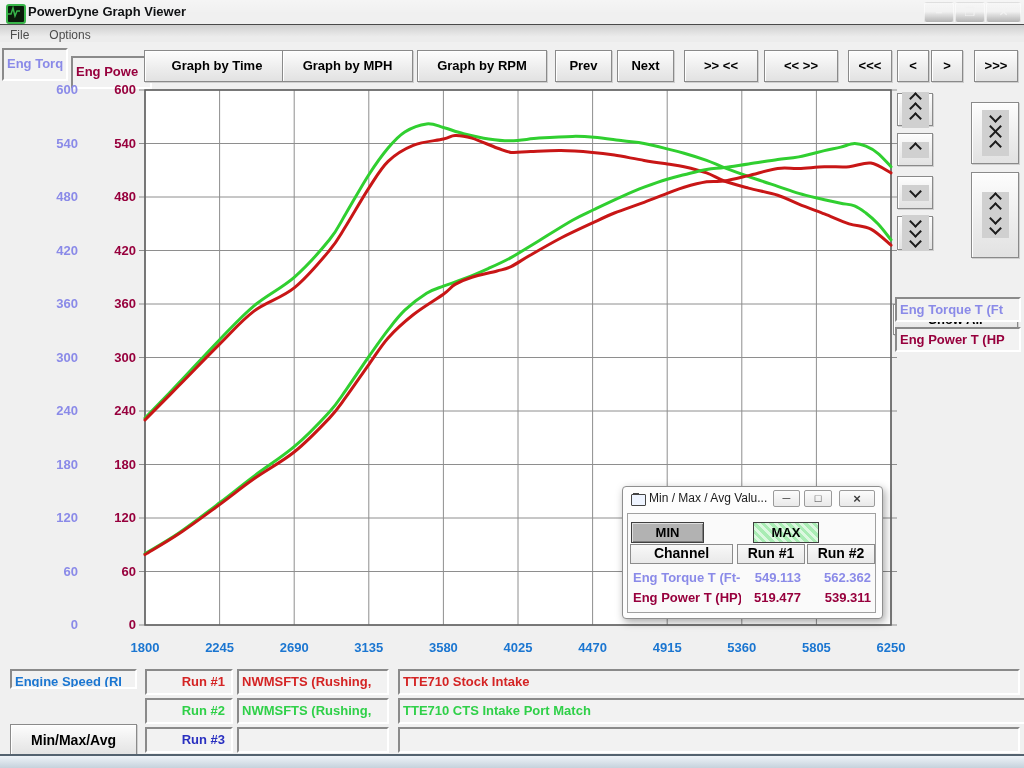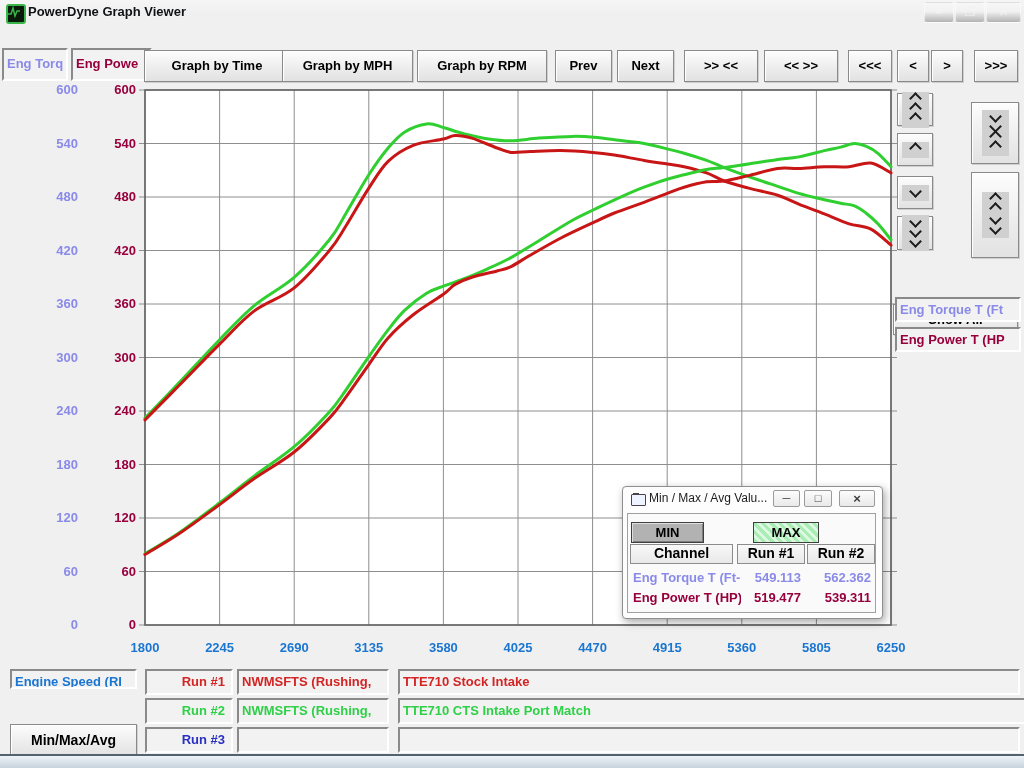--- a/index.html
+++ b/index.html
@@ -73,23 +73,24 @@
       <svg width="12" height="12" viewBox="0 0 12 12">
           <polyline points="0,8 3,8 5,2 7,10 9,5 12,5" fill="none" stroke="#39b54a" stroke-width="1.5"></polyline>
         </svg>
     </div>
     <div id="win-title" class="abs">PowerDyne Graph Viewer</div>
     <div class="cap-btn abs" style="left:924px;width:28px;">–</div>
     <div class="cap-btn abs" style="left:955px;width:28px;">❐</div>
     <div class="cap-btn abs" style="left:986px;width:33px;">✕</div>
   </div>
 
+  <div id="menubar" class="abs"><div class="menu-item">File</div><div class="menu-item">Options</div></div>
 
   <div class="sunken abs" style="left:2px;top:48px;width:66px;height:33px;line-height:28px;color:#8a8ae8;">Eng Torq</div>
-  <div class="sunken abs" style="left:71px;top:48px;width:81px;height:33px;line-height:28px;color:#97003d;">Eng Powe</div>
+  <div class="sunken abs" style="left:71px;top:56px;width:81px;height:33px;line-height:28px;color:#97003d;">Eng Powe</div>
 
   <div id="toolbar">
       <div class="btn abs" style="left: 144px; top: 50px; width: 146px; height: 32px; line-height: 30px;">Graph by Time</div>
       <div class="btn abs" style="left: 282px; top: 50px; width: 131px; height: 32px; line-height: 30px;">Graph by MPH</div>
       <div class="btn abs" style="left: 417px; top: 50px; width: 130px; height: 32px; line-height: 30px;">Graph by RPM</div>
       <div class="btn abs" style="left: 555px; top: 50px; width: 57px; height: 32px; line-height: 30px;">Prev</div>
       <div class="btn abs" style="left: 617px; top: 50px; width: 57px; height: 32px; line-height: 30px;">Next</div>
       <div class="btn abs" style="left: 684px; top: 50px; width: 74px; height: 32px; line-height: 30px;">&gt;&gt; &lt;&lt;</div>
       <div class="btn abs" style="left: 764px; top: 50px; width: 74px; height: 32px; line-height: 30px;">&lt;&lt; &gt;&gt;</div>
       <div class="btn abs" style="left: 848px; top: 50px; width: 44px; height: 32px; line-height: 30px;">&lt;&lt;&lt;</div>

